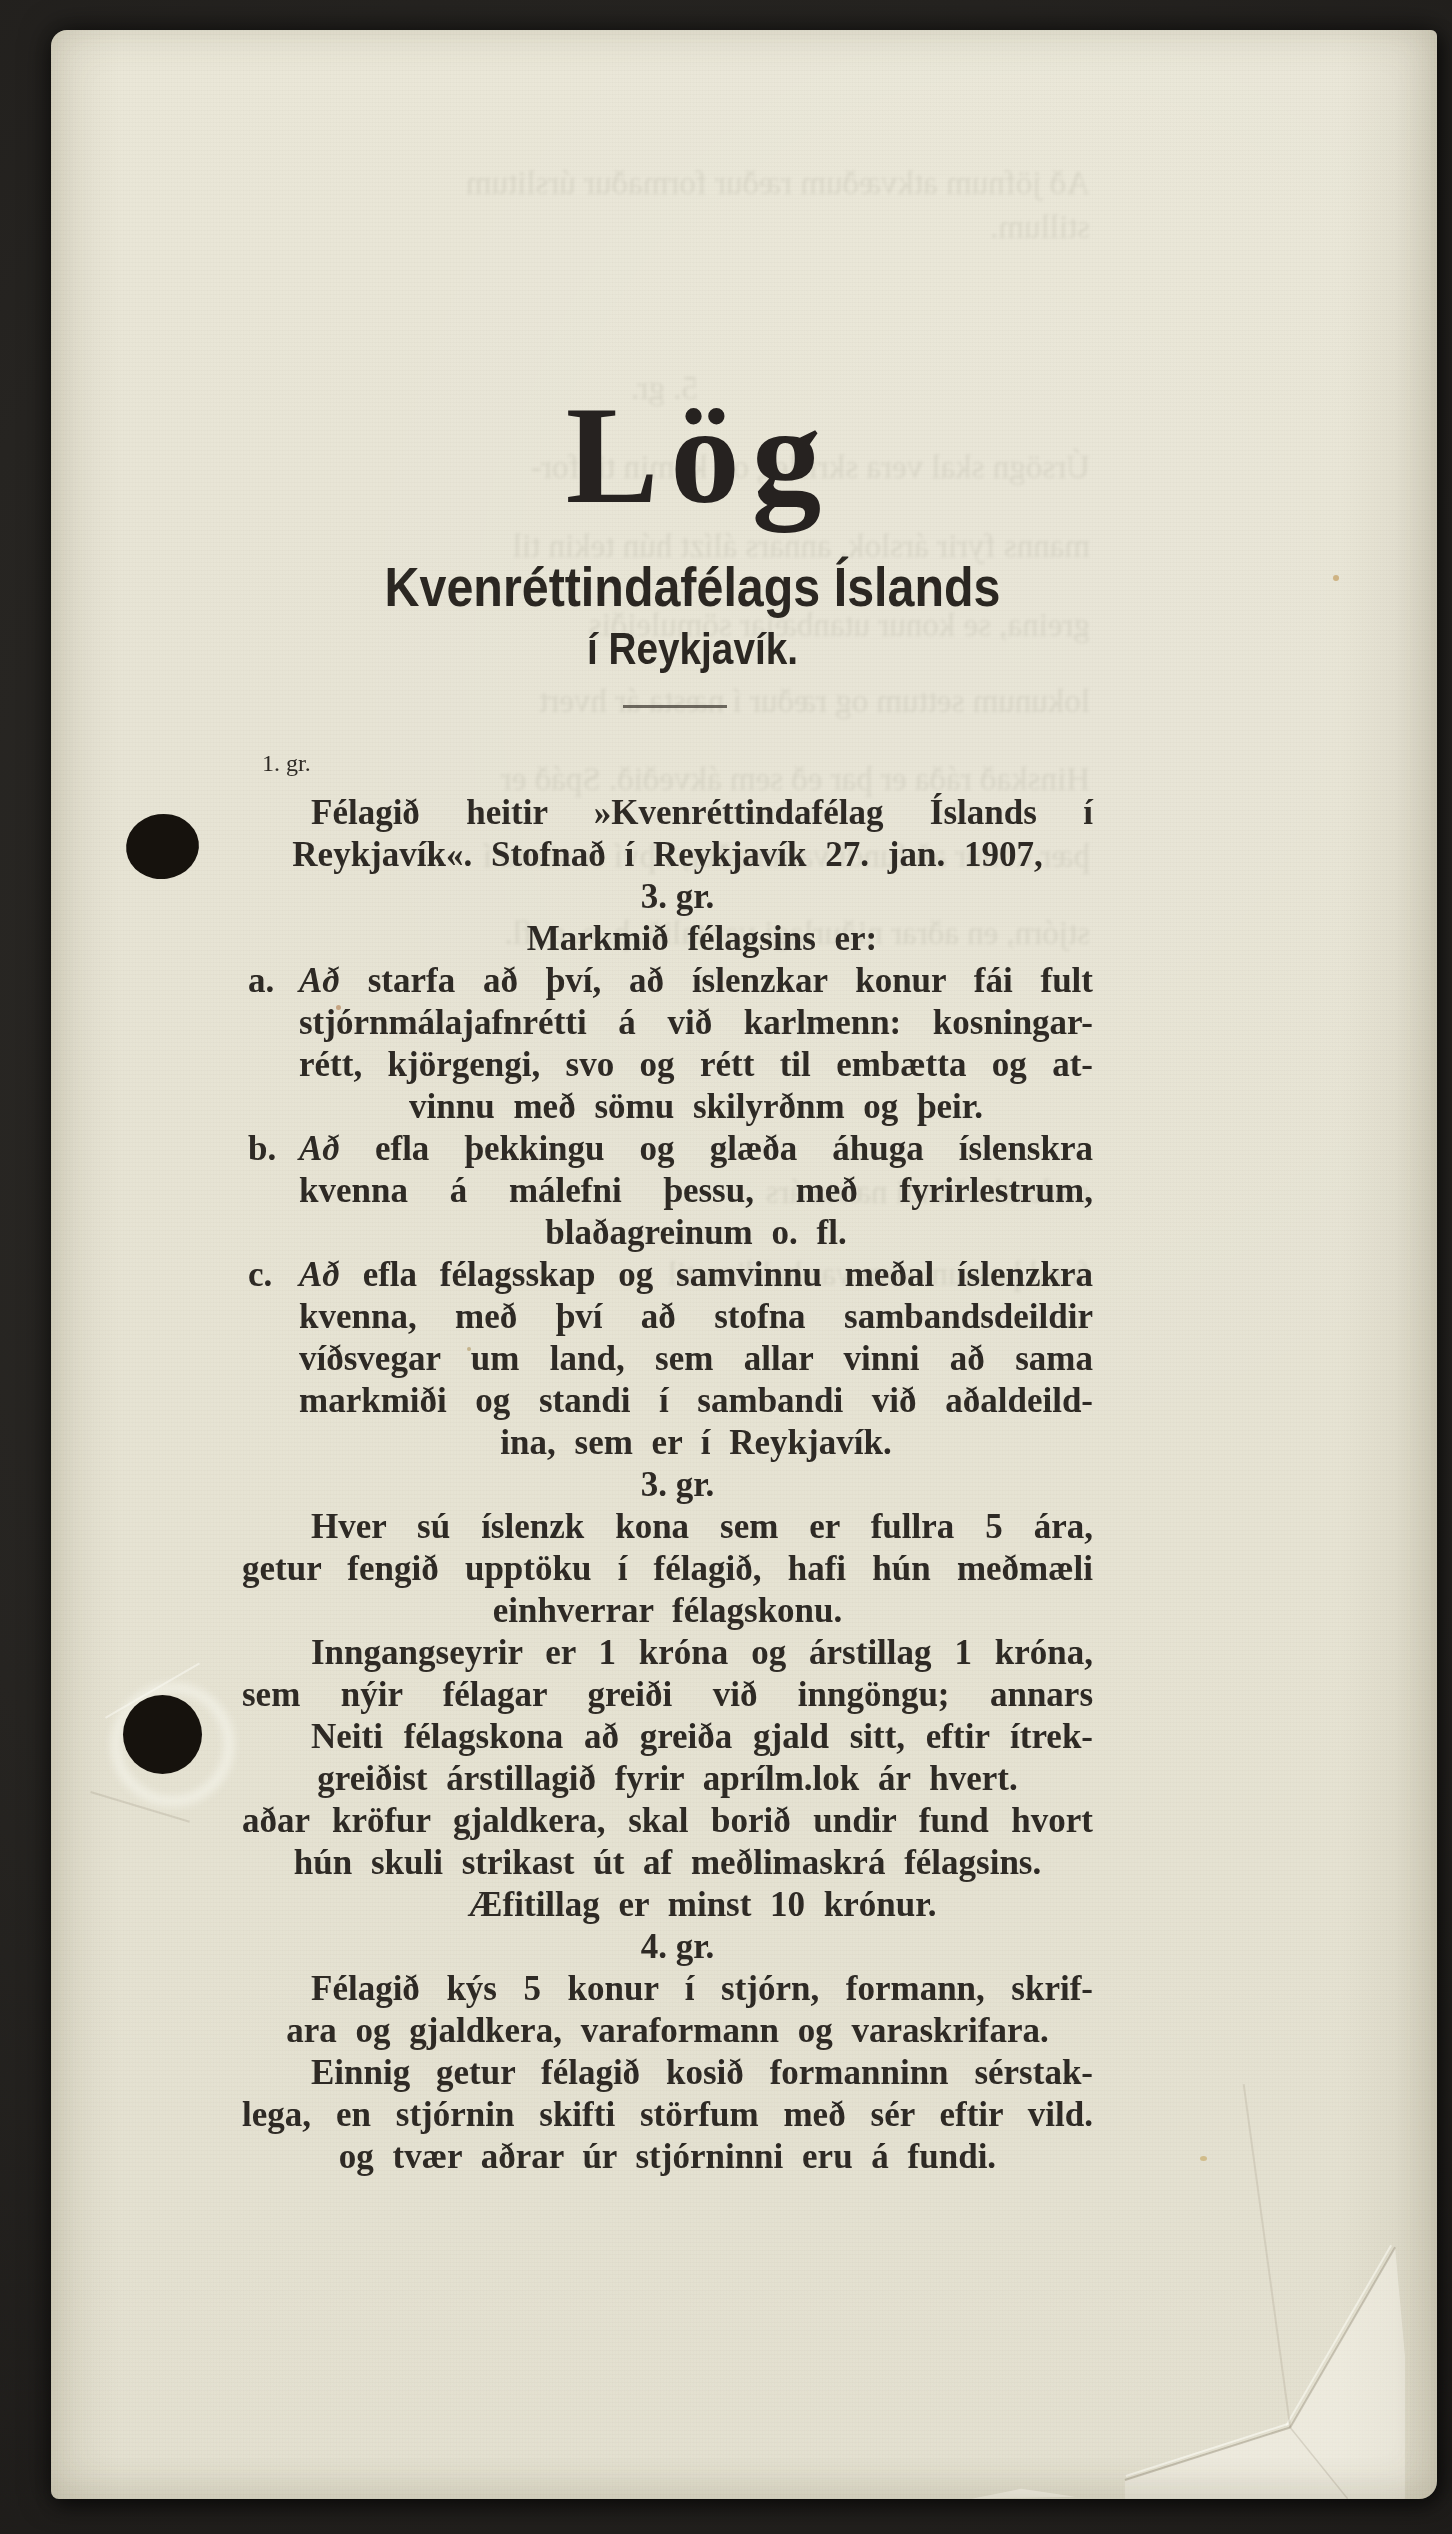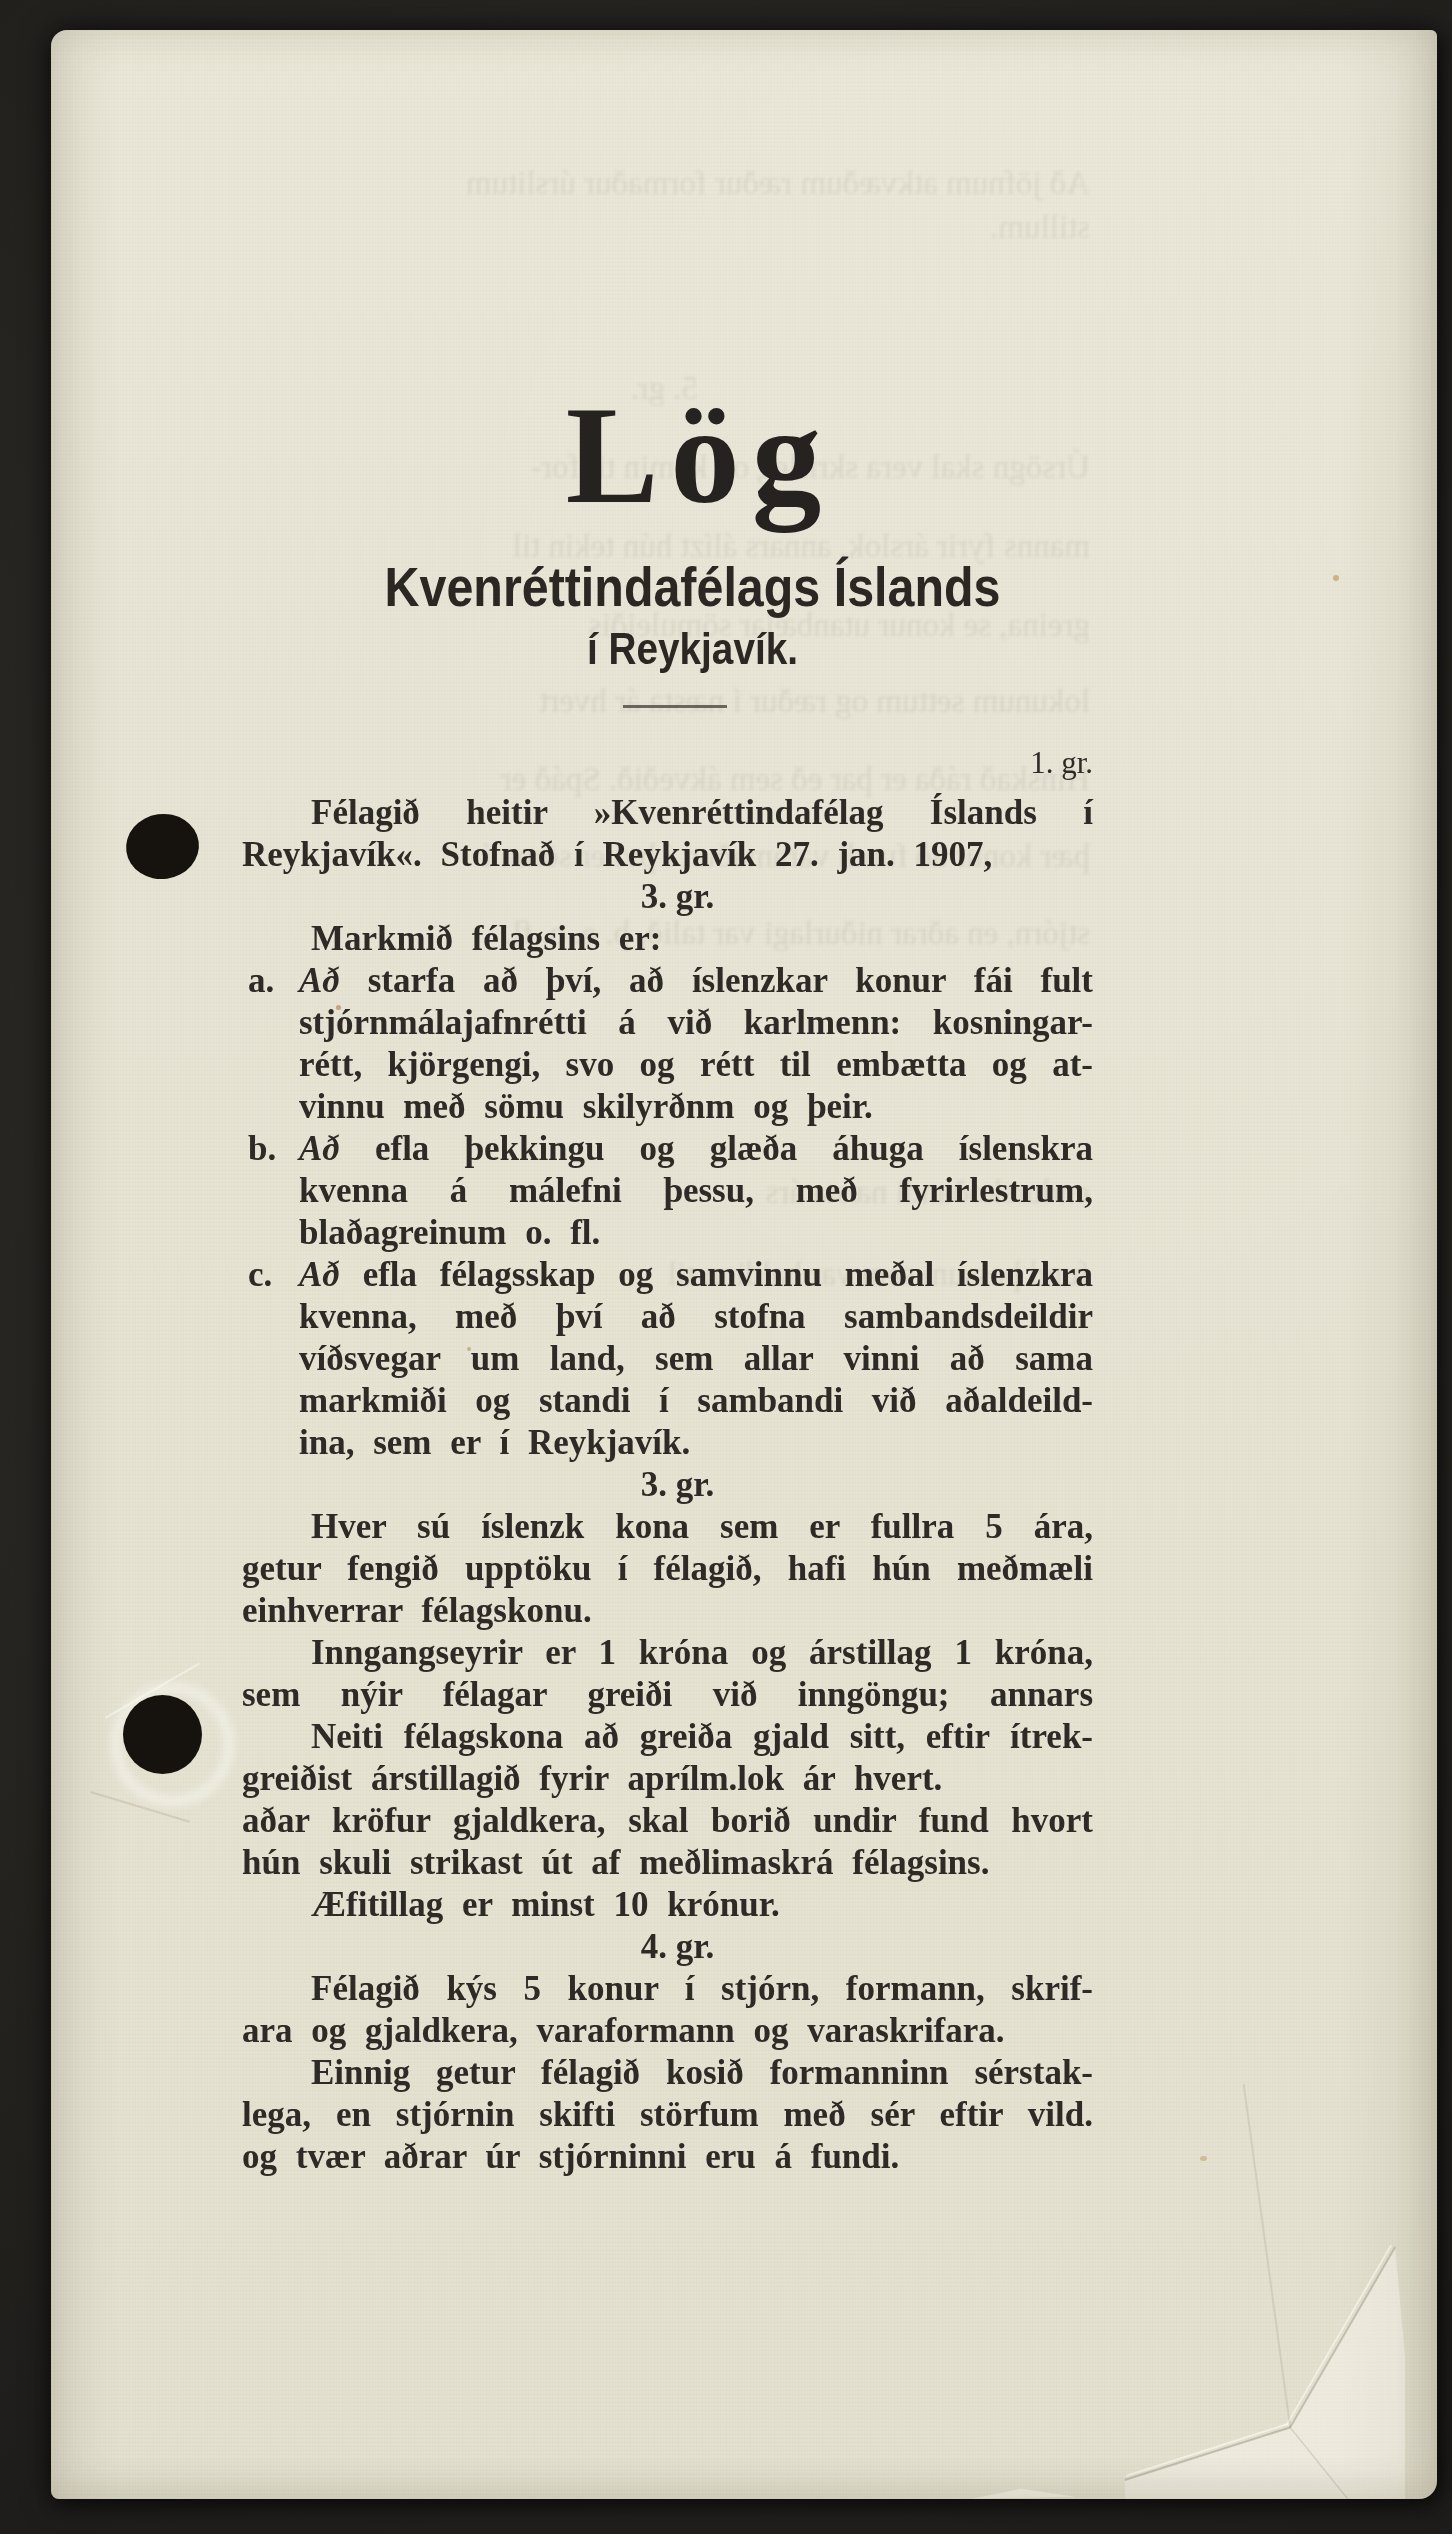--- a/index.html
+++ b/index.html
@@ -45,31 +45,31 @@
     font-family:"Liberation Sans", sans-serif;font-weight:bold;
     font-size:44px;line-height:1;color:#2b2722;text-align:center;
     transform:translateX(25px) scaleX(.88);
   }
   .divider{
     position:absolute;left:572px;top:675px;width:104px;height:3px;
     background:#433e35;opacity:.75;
   }
   .g1head{
     position:absolute;left:191px;top:712px;width:851px;height:42px;
-    font-size:31px;line-height:42px;color:#2e2a25;text-align:right;padding-left:20px;
+    font-size:24px;line-height:42px;color:#2e2a25;text-align:left;padding-left:20px;
     box-sizing:border-box;
   }
   
   .body-col{position:absolute;left:191px;top:762px;width:851px;font-weight:bold;}
   .line{
     position:relative;height:42px;line-height:42px;font-size:35px;
     color:#2e2a25;white-space:nowrap;box-sizing:border-box;
   }
   .j{text-align:justify;text-align-last:justify;white-space:normal;}
-  .nat{word-spacing:10px;}
+  .nat{word-spacing:10px;text-align:center;}
   .ind{padding-left:69px;}
   .li{padding-left:57px;}
   .mk{position:absolute;left:6px;top:0;}
   .lead{font-style:italic;}
   .gr{text-align:center;padding-left:20px;word-spacing:normal;}
   
   .bleed{
     position:absolute;left:188px;width:851px;margin:0;
     font-size:33px;line-height:1;color:#6d6c5b;opacity:.12;
     filter:blur(1.8px);transform:scaleX(-1);white-space:nowrap;pointer-events:none;

